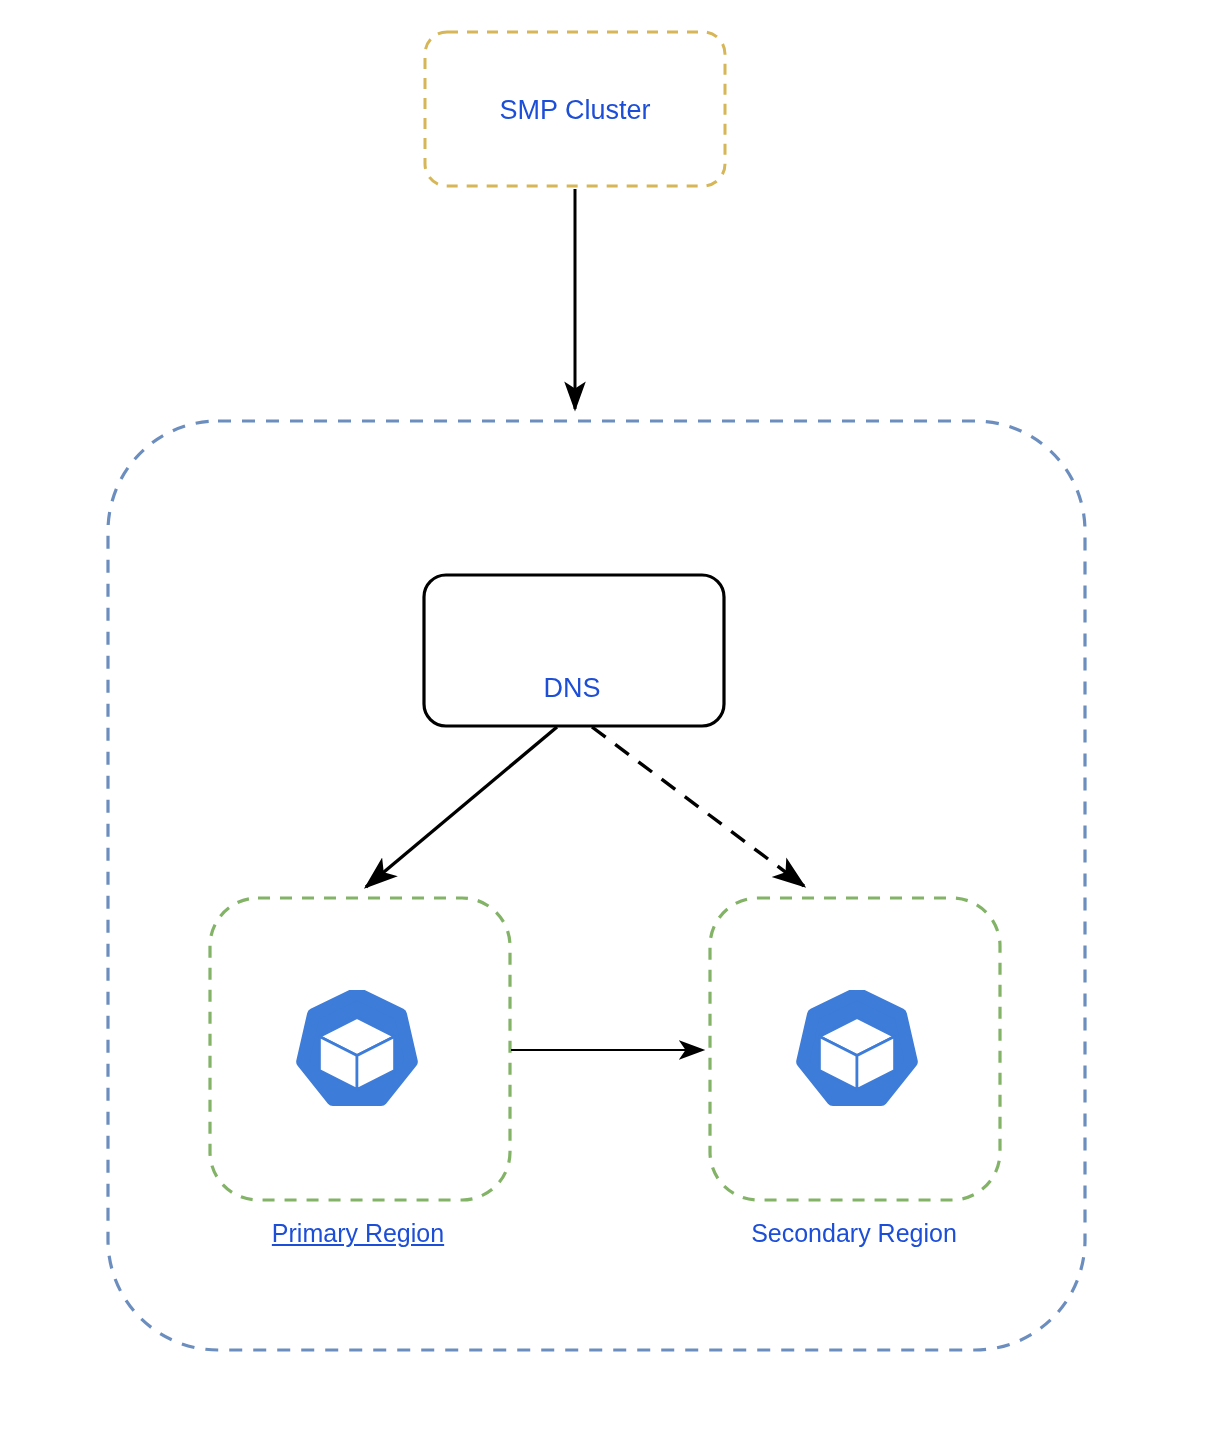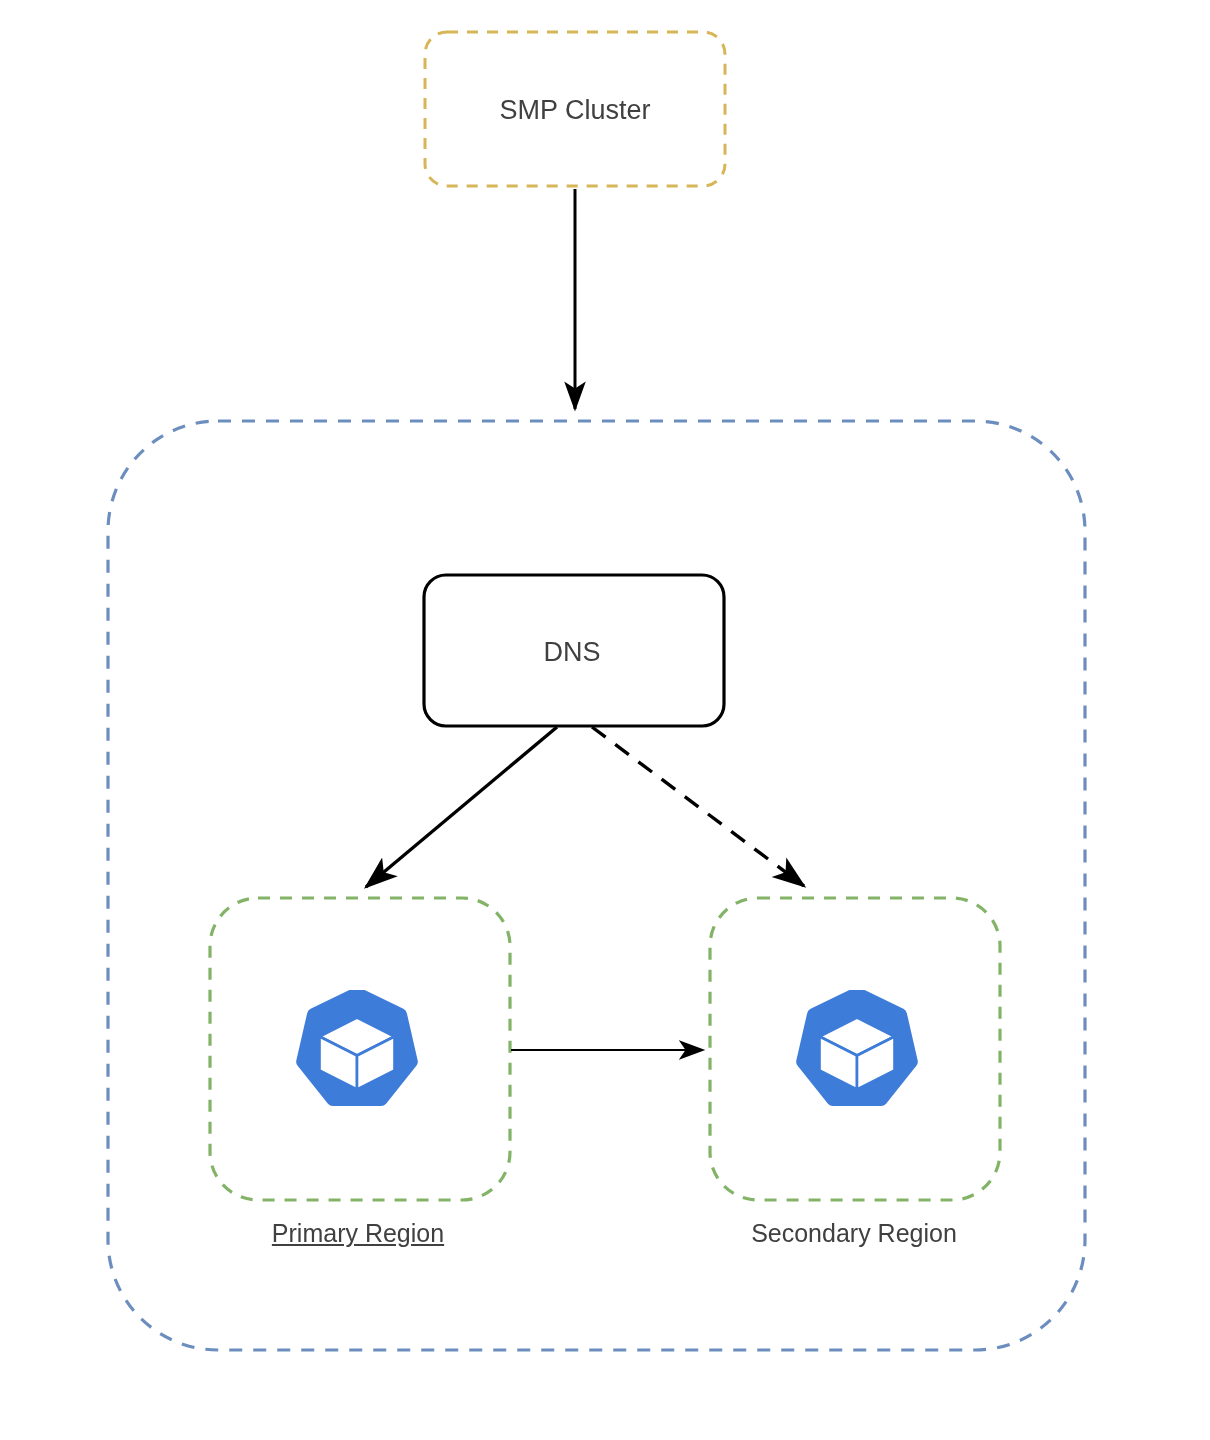--- a/index.html
+++ b/index.html
@@ -22,35 +22,35 @@
     position: absolute;
     left: 0;
     top: 0;
     width: 1210px;
     height: 1440px;
     pointer-events: none;
   }
   .node-label {
     position: absolute;
     text-align: center;
-    color: #404040;
+    color: #1d4ed8;
     font-family: "Liberation Sans", sans-serif;
     white-space: nowrap;
     pointer-events: none;
   }
   .label-smp {
     left: 425px;
     top: 94px;
     width: 300px;
     font-size: 27px;
     line-height: 32px;
   }
   .label-dns {
     left: 424px;
-    top: 636px;
+    top: 672px;
     width: 296px;
     font-size: 27px;
     line-height: 32px;
   }
   .label-primary {
     left: 208px;
     top: 1218px;
     width: 300px;
     font-size: 25px;
     line-height: 30px;

